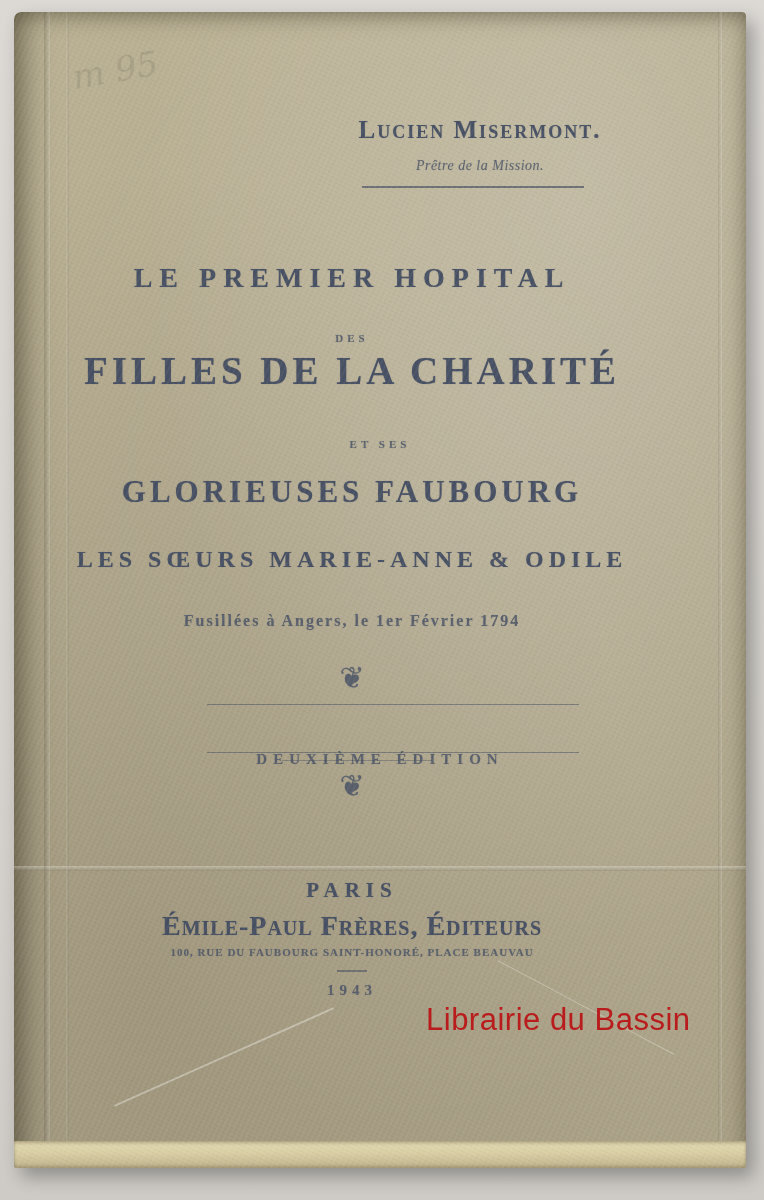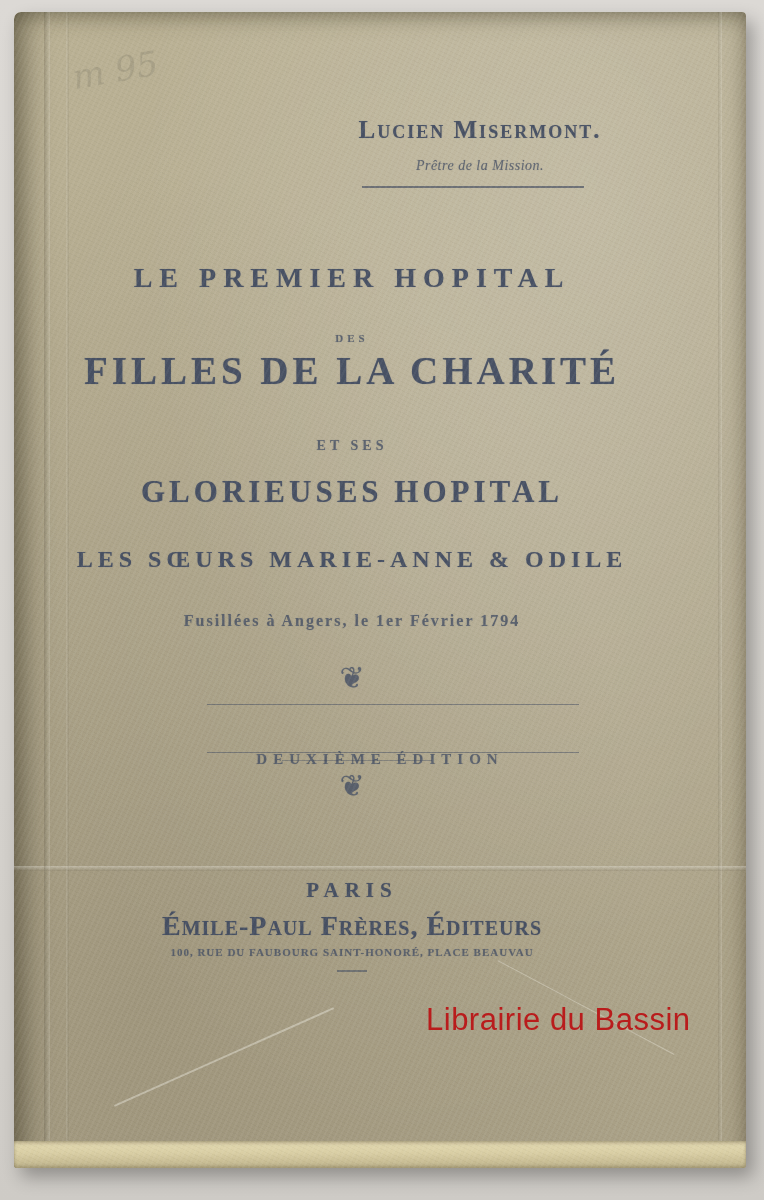--- a/index.html
+++ b/index.html
@@ -59,21 +59,21 @@
   }
   .author-name{position:absolute;left:336px;top:104px;width:260px;text-align:center;
     font-variant:small-caps;font-weight:bold;font-size:25px;letter-spacing:2px;}
   .author-role{position:absolute;left:336px;top:146px;width:260px;text-align:center;
     font-style:italic;font-size:14px;letter-spacing:.5px;}
   .author-rule{position:absolute;left:348px;top:174px;width:222px;height:2px;
     background:rgba(64,74,96,.65);}
   .t-line1{top:250px;font-size:28px;font-weight:bold;letter-spacing:7px;}
   .t-des{top:320px;font-size:11px;font-weight:bold;letter-spacing:4px;}
   .t-line2{top:336px;font-size:39px;font-weight:bold;letter-spacing:4px;}
-  .t-etses{top:426px;font-size:14px;font-weight:bold;letter-spacing:4px;}
+  .t-etses{top:426px;font-size:11px;font-weight:bold;letter-spacing:4px;margin-left:28px;}
   .t-line3{top:462px;font-size:31px;font-weight:bold;letter-spacing:4px;}
   .t-sub{top:534px;font-size:24px;font-weight:bold;letter-spacing:5px;}
   .t-event{top:600px;font-size:16px;font-weight:bold;letter-spacing:2px;}
   .orn1{top:648px;font-size:30px;}
   .orn2{top:756px;font-size:30px;}
   .rule-a{position:absolute;left:193px;top:692px;width:372px;height:1px;
     background:rgba(64,74,96,.50);}
   .edition{top:739px;font-size:15px;font-weight:bold;letter-spacing:6px;margin-left:28px;}
   .rule-b{position:absolute;left:193px;top:740px;width:372px;height:1px;
     background:rgba(64,74,96,.50);}
@@ -99,36 +99,37 @@
   <div class="pencil">m 95</div>
 
   <div class="author-name ink">Lucien Misermont.</div>
   <div class="author-role ink-soft">Prêtre de la Mission.</div>
   <div class="author-rule"></div>
 
   <div class="center-block t-des ink-soft">DES</div>
   <div class="center-block t-line1 ink">LE PREMIER HOPITAL</div>
   <div class="center-block t-line2 ink">FILLES DE LA CHARITÉ</div>
   <div class="center-block t-etses ink-soft">ET SES</div>
-  <div class="center-block t-line3 ink">GLORIEUSES HOPITAL</div>
+  <div class="center-block t-line3 ink">GLORIEUSES FAUBOURG</div>
 
   <div class="center-block t-sub ink">LES SŒURS MARIE-ANNE &amp; ODILE</div>
   <div class="center-block t-event ink-soft">Fusillées à Angers, le 1er Février 1794</div>
 
   <div class="center-block orn1 ink-soft">❦</div>
   <div class="rule-a"></div>
   <div class="center-block edition ink-soft">DEUXIÈME ÉDITION</div>
   <div class="rule-b"></div>
   <div class="rule-c"></div>
   <div class="center-block orn2 ink-soft">❦</div>
 
   <div class="center-block i-city ink">PARIS</div>
   <div class="center-block i-pub ink">Émile-Paul Frères, Éditeurs</div>
   <div class="center-block i-addr ink-soft">100, RUE DU FAUBOURG SAINT-HONORÉ, PLACE BEAUVAU</div>
   <div class="i-dash"></div>
+  <div class="center-block i-year ink-soft">1943</div>
 
   <div class="crease-h"></div>
   <div class="crease-v1"></div>
   <div class="crease-v2"></div>
   <div class="crease-v3"></div>
   <div class="scratch1"></div>
   <div class="scratch2"></div>
   <div class="bottom-edge"></div>
 </div>
 

